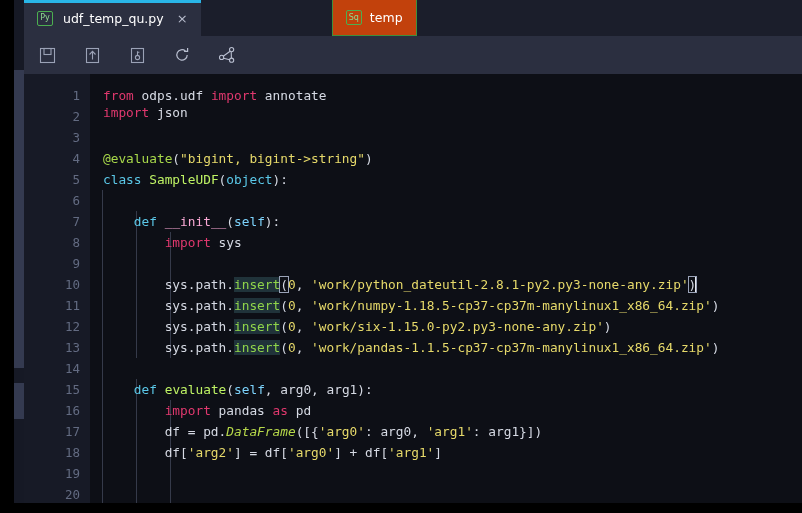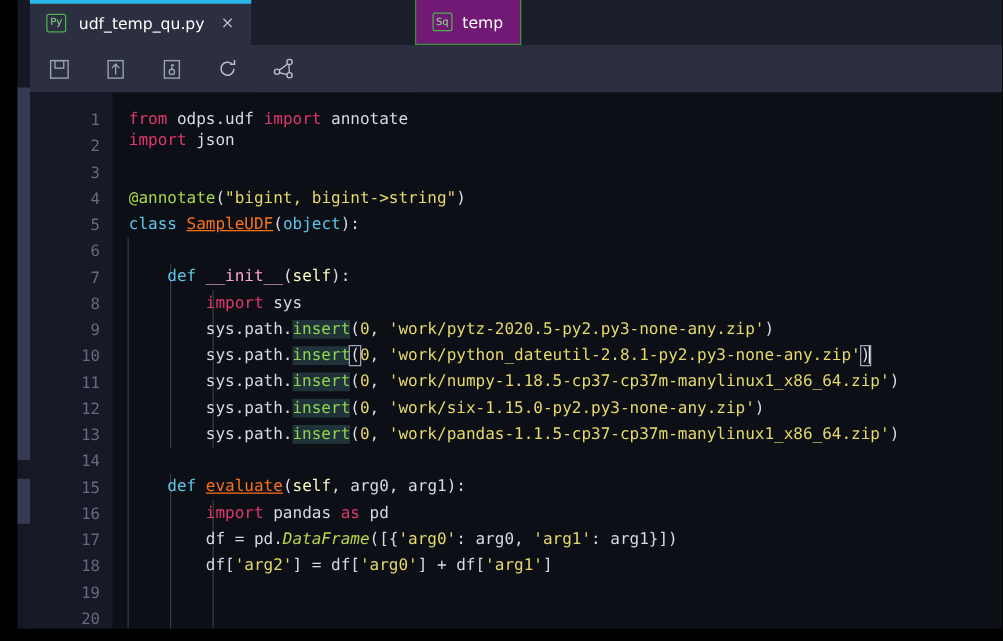--- a/index.html
+++ b/index.html
@@ -83,21 +83,21 @@
   }
   .tab.active::before {
     content: "";
     position: absolute;
     left: 0; top: 0;
     width: 100%; height: 3px;
     background: #29b6e8;
   }
   .tab.dark { background: #1b1e2b; margin-top: 44px; }
   .tab.greenish {
-    background: #701a75;
+    background: #c2410c;
     border-left: 1px solid #3f8f3c;
     border-right: 1px solid #3f8f3c;
     border-bottom: 1px solid #3f8f3c;
     color: #ffffff;
   }
   .tab-ico {
     display: inline-flex;
     align-items: center;
     justify-content: center;
     width: 16px; height: 15px;
@@ -187,23 +187,23 @@
     background: #353a4a;
   }
 
   
   .t-kw    { color: #e0386e; }
   .t-kw2   { color: #5bc8e8; }
   .t-str   { color: #e6d96a; }
   .t-num   { color: #e6d96a; }
   .t-fn    { color: #8fd44a; }
   .t-fn2   { color: #b7d94a; font-style: italic; }
-  .t-self  { color: #fef9c3; }
+  .t-self  { color: #7dd3fc; }
   .t-deco  { color: #a8d94a; }
-  .t-cls   { color: #f97316; text-decoration: underline; }
+  .t-cls   { color: #bef264; }
   .t-plain { color: #d6dae4; }
   .t-dunder{ color: #f9a8d4; }
   .hl-fn   { background: #20333a; }
 
   .bracket {
     outline: 1px solid #9aa3b8;
     outline-offset: 0px;
   }
   .caret {
     display: inline-block;
@@ -325,31 +325,30 @@
         <div class="indent-guide" style="left:80px; top:158px; height:126px;"></div>
         <div class="indent-guide" style="left:80px; top:326px; height:103px;"></div>
         <div class="indent-guide" style="left:12px; top:116px; height:313px;"></div>
 
         <div class="cline" style="top:11px"><span class="t-kw">from</span> <span class="t-plain">odps.udf</span> <span class="t-kw">import</span> <span class="t-plain">annotate</span></div>
 
         <div class="cline" style="top:28px"><span class="t-kw">import</span> <span class="t-plain">json</span></div>
 
         <div class="cline" style="top:53px"></div>
 
-        <div class="cline" style="top:74px"><span class="t-deco">@annotate</span><span class="t-plain">(</span><span class="t-str">"bigint, bigint-&gt;string"</span><span class="t-plain">)</span></div>
+        <div class="cline" style="top:74px"><span class="t-deco">@evaluate</span><span class="t-plain">(</span><span class="t-str">"bigint, bigint-&gt;string"</span><span class="t-plain">)</span></div>
 
         <div class="cline" style="top:95px"><span class="t-kw2">class</span> <span class="t-cls">SampleUDF</span><span class="t-plain">(</span><span class="t-kw2">object</span><span class="t-plain">):</span></div>
 
         <div class="cline" style="top:116px"></div>
 
         <div class="cline" style="top:137px"><span class="t-plain">    </span><span class="t-kw2">def</span> <span class="t-dunder">__init__</span><span class="t-plain">(</span><span class="t-self">self</span><span class="t-plain">):</span></div>
 
         <div class="cline" style="top:158px"><span class="t-plain">        </span><span class="t-kw">import</span> <span class="t-plain">sys</span></div>
 
-        <div class="cline" style="top:179px"><span class="t-plain">        sys.path.</span><span class="t-fn hl-fn">insert</span><span class="t-plain">(</span><span class="t-num">0</span><span class="t-plain">, </span><span class="t-str">'work/pytz-2020.5-py2.py3-none-any.zip'</span><span class="t-plain">)</span></div>
 
         <div class="cline" style="top:200px"><span class="t-plain">        sys.path.</span><span class="t-fn hl-fn">insert</span><span class="t-plain bracket">(</span><span class="t-num">0</span><span class="t-plain">, </span><span class="t-str">'work/python_dateutil-2.8.1-py2.py3-none-any.zip'</span><span class="t-plain bracket">)</span><span class="caret"></span></div>
 
         <div class="cline" style="top:221px"><span class="t-plain">        sys.path.</span><span class="t-fn hl-fn">insert</span><span class="t-plain">(</span><span class="t-num">0</span><span class="t-plain">, </span><span class="t-str">'work/numpy-1.18.5-cp37-cp37m-manylinux1_x86_64.zip'</span><span class="t-plain">)</span></div>
 
         <div class="cline" style="top:242px"><span class="t-plain">        sys.path.</span><span class="t-fn hl-fn">insert</span><span class="t-plain">(</span><span class="t-num">0</span><span class="t-plain">, </span><span class="t-str">'work/six-1.15.0-py2.py3-none-any.zip'</span><span class="t-plain">)</span></div>
 
         <div class="cline" style="top:263px"><span class="t-plain">        sys.path.</span><span class="t-fn hl-fn">insert</span><span class="t-plain">(</span><span class="t-num">0</span><span class="t-plain">, </span><span class="t-str">'work/pandas-1.1.5-cp37-cp37m-manylinux1_x86_64.zip'</span><span class="t-plain">)</span></div>
 
         <div class="cline" style="top:284px"></div>

